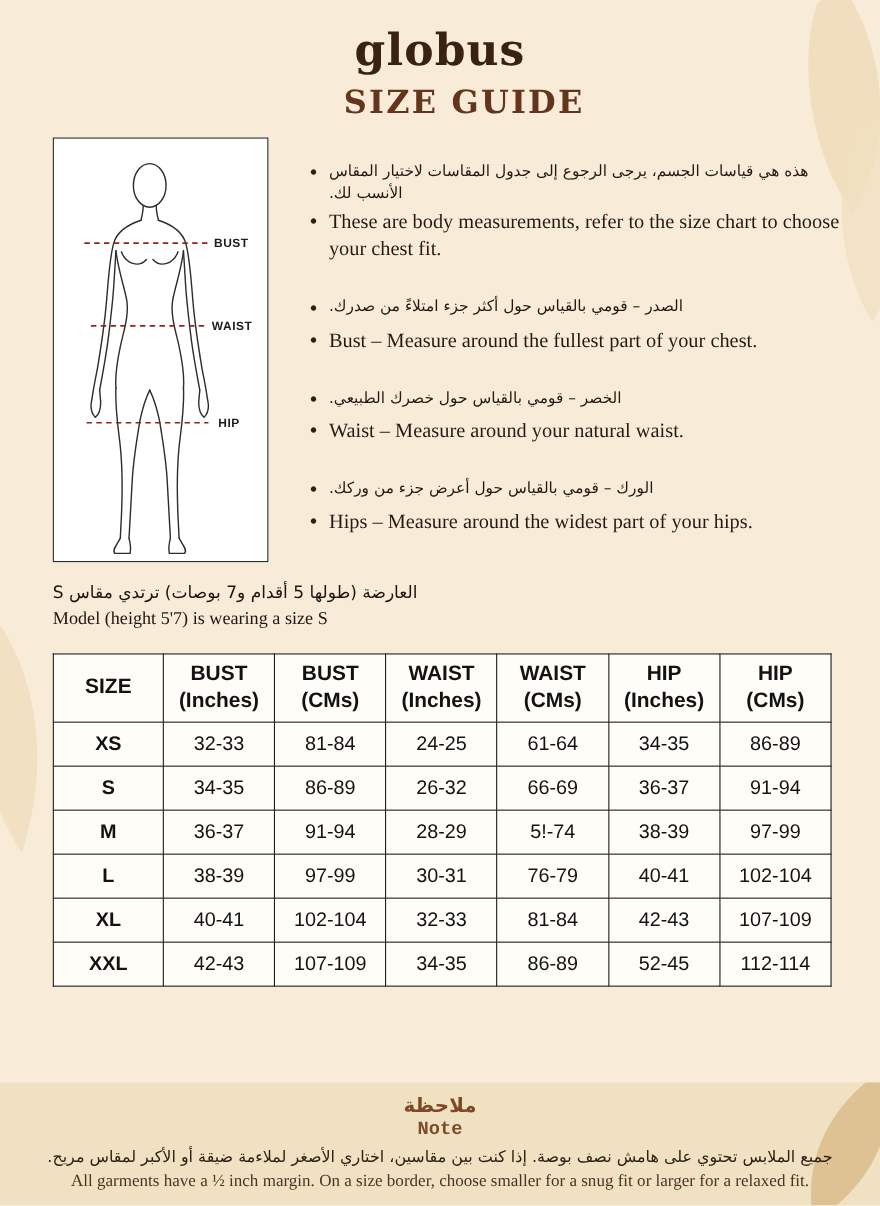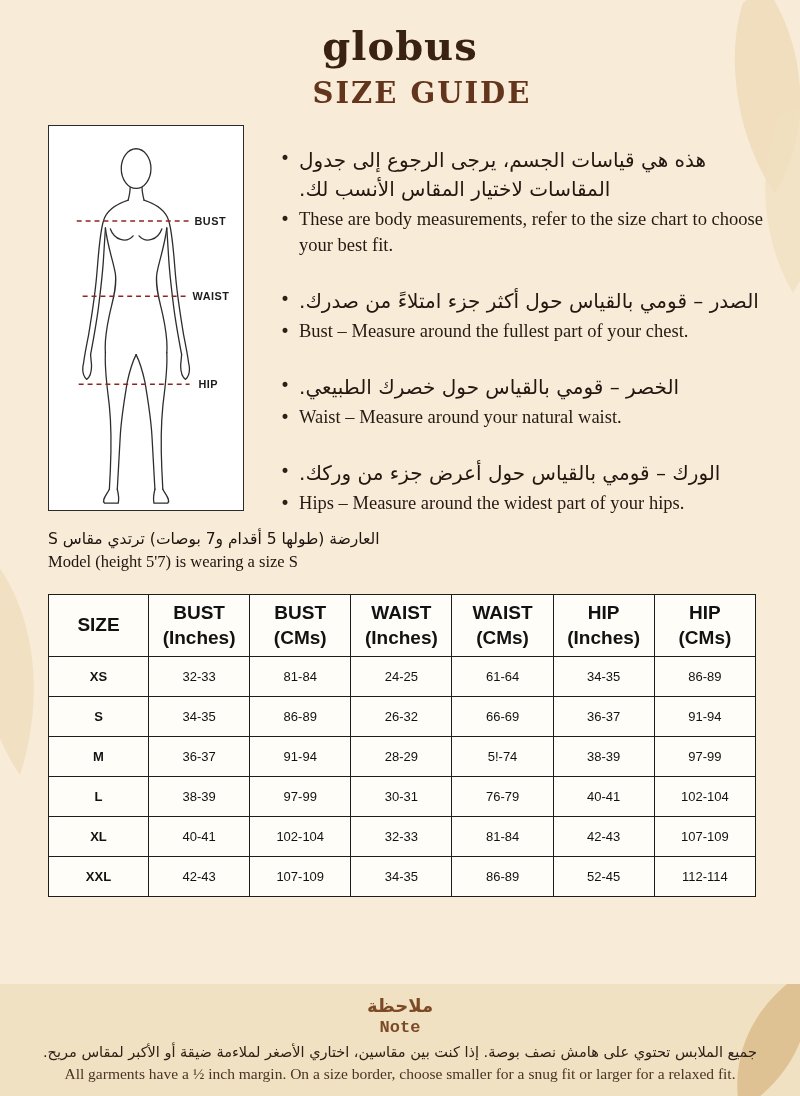--- a/index.html
+++ b/index.html
@@ -27,21 +27,21 @@
     position:absolute; left:48px; top:125px; width:196px; height:386px;
     background:#ffffff; border:1.5px solid #2b2b2b;
   }
   .figure-box svg { width:100%; height:100%; display:block; }
 
   .bullets { position:absolute; left:280px; top:146px; width:492px; }
   .bullet-group { margin-bottom:28px; }
   .bullet-row { display:flex; align-items:flex-start; gap:9px; margin-bottom:3px; }
   .dot { color:#2b2116; font-size:17px; line-height:1.5; flex:0 0 auto; }
   .b-ar {
-    font-family:"DejaVu Sans",sans-serif; font-size:20px; line-height:1.45;
+    font-family:"DejaVu Sans",sans-serif; font-size:14px; line-height:1.45;
     color:#231710; text-align:left; flex:1;
   }
   .b-en {
     font-family:"Liberation Serif","DejaVu Serif",serif; font-size:18.5px; line-height:1.4;
     color:#241a12; text-align:left; flex:1;
   }
 
   .model-note { position:absolute; left:48px; top:530px; width:420px; }
   .model-note .m-ar { font-family:"DejaVu Sans",sans-serif; font-size:15.5px; color:#1d140d; text-align:left; margin-bottom:4px; }
   .model-note .m-en { font-family:"Liberation Serif","DejaVu Serif",serif; font-size:16.5px; font-weight:400; color:#1d140d; }
@@ -49,21 +49,21 @@
   table.size-table {
     position:absolute; left:48px; top:594px; width:708px;
     border-collapse:collapse; background:#fffdf8; table-layout:fixed;
     font-family:"Liberation Sans","DejaVu Sans",sans-serif;
   }
   .size-table th, .size-table td {
     border:1.5px solid #1d1d1d; text-align:center; vertical-align:middle; color:#121212;
   }
   .th-en { height:62px; font-size:19px; font-weight:700; line-height:1.3; }
   .th-ar { height:56px; font-size:15px; font-weight:700; font-family:"DejaVu Sans",sans-serif; line-height:1.35; padding:2px 5px; }
-  .size-table tbody td { height:40px; font-size:13px; font-weight:400; }
+  .size-table tbody td { height:40px; font-size:18px; font-weight:400; }
   .size-table td.size-cell { font-weight:700; }
 
   .note-band {
     position:absolute; left:0; top:984px; width:800px; height:112px;
     background:#f1e1c3; text-align:center; padding-top:11px; overflow:hidden;
   }
   .note-band .band-inner { position:relative; z-index:2; }
   .note-title-ar { font-family:"DejaVu Sans",sans-serif; font-size:18px; font-weight:700; color:#7c4a26; margin-bottom:2px; }
   .note-title-en { font-family:Liberation Mono, monospace; font-size:17px; font-weight:700; color:#7c4a26; margin-bottom:7px; }
   .note-body-ar { font-family:"DejaVu Sans",sans-serif; font-size:14.5px; color:#2e2014; margin-bottom:5px; }
@@ -123,21 +123,21 @@
 
     <div class="bullets">
 
       <div class="bullet-group">
         <div class="bullet-row">
           <span class="dot">•</span>
           <p class="b-ar" dir="rtl">هذه هي قياسات الجسم، يرجى الرجوع إلى جدول المقاسات لاختيار المقاس الأنسب لك.</p>
         </div>
         <div class="bullet-row">
           <span class="dot">•</span>
-          <p class="b-en">These are body measurements, refer to the size chart to choose your best fit.</p>
+          <p class="b-en">These are body measurements, refer to the size chart to choose your chest fit.</p>
         </div>
       </div>
 
       <div class="bullet-group">
         <div class="bullet-row">
           <span class="dot">•</span>
           <p class="b-ar" dir="rtl">الصدر – قومي بالقياس حول أكثر جزء امتلاءً من صدرك.</p>
         </div>
         <div class="bullet-row">
           <span class="dot">•</span>

